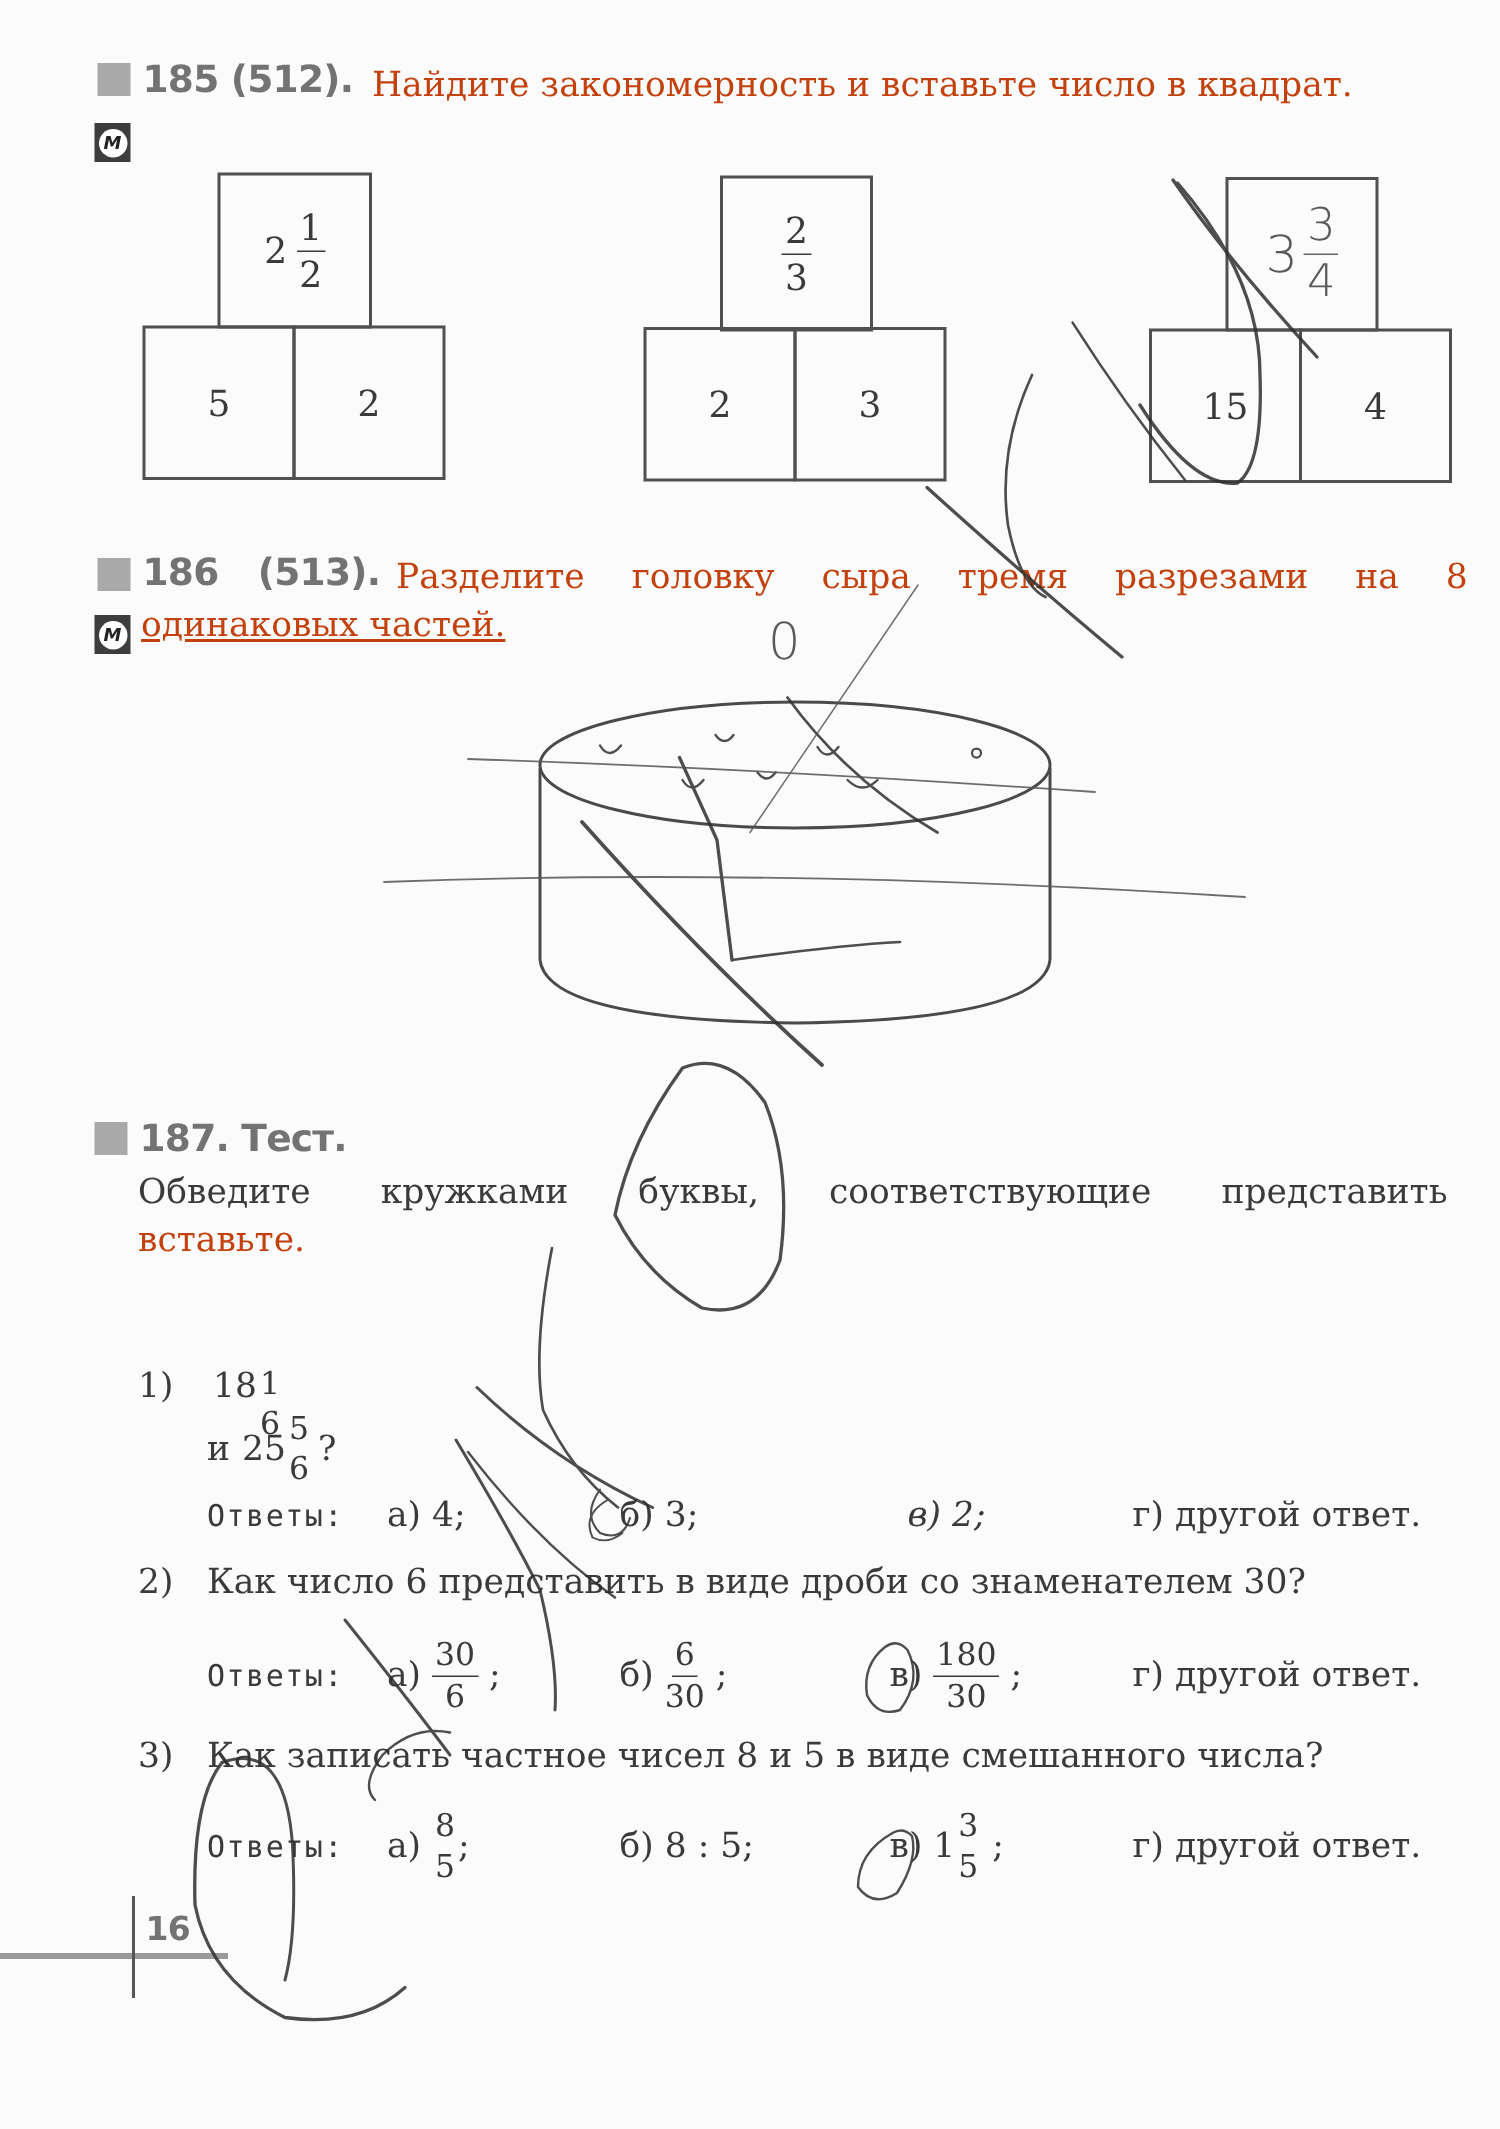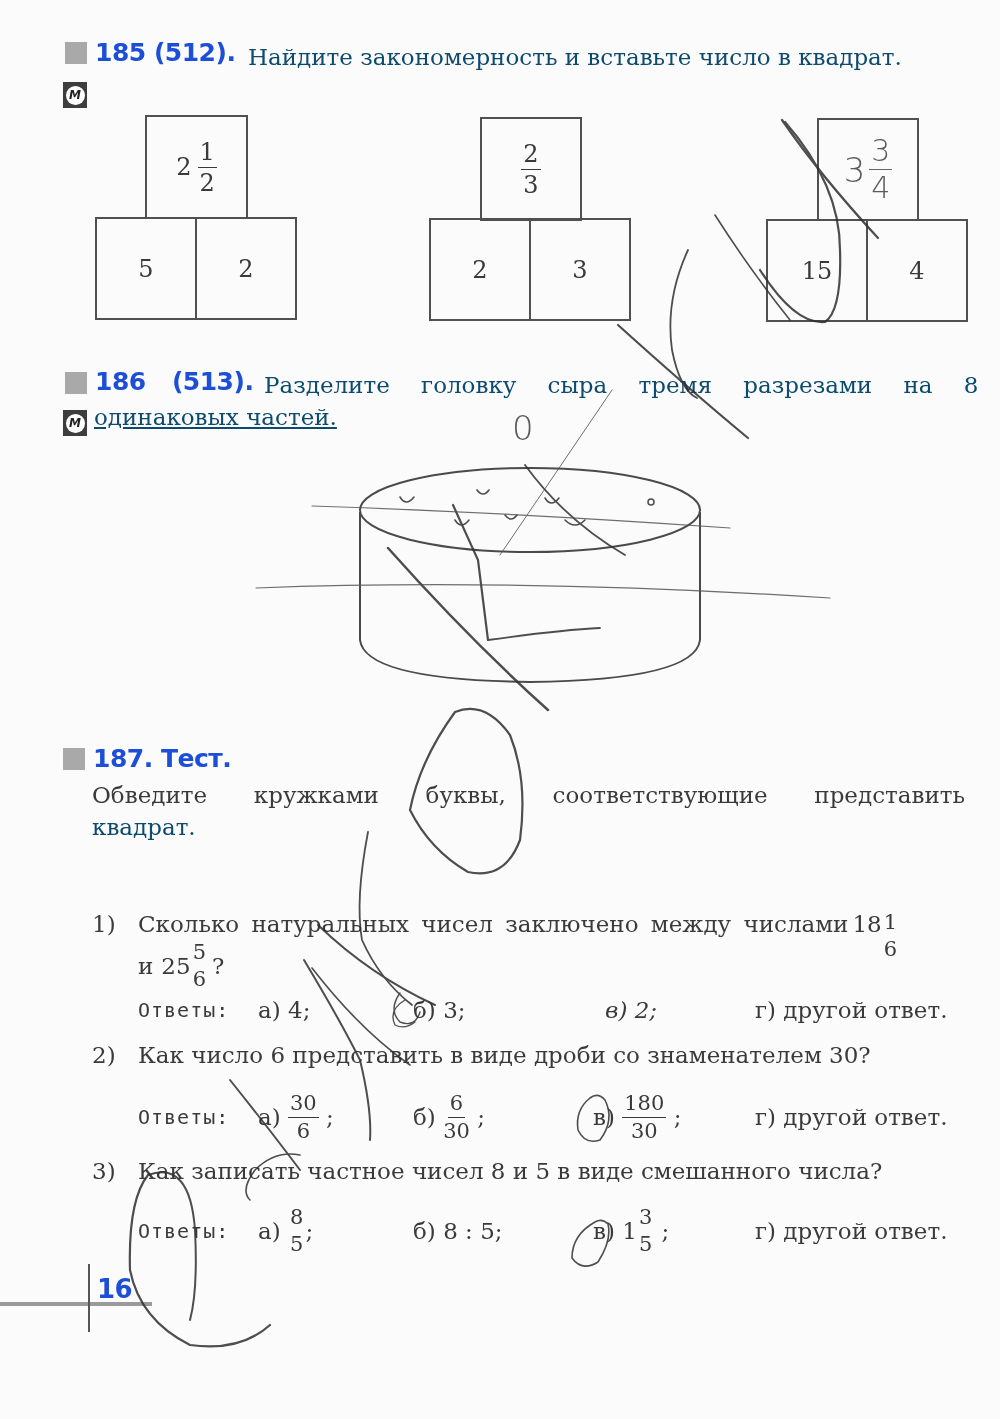--- a/index.html
+++ b/index.html
@@ -3,22 +3,22 @@
 <meta charset="utf-8">
 <style>
   html, body { margin: 0; padding: 0; }
   body {
     width: 1000px; height: 1419px; position: relative; overflow: hidden;
     background: #fbfbfb; color: #3a3a3a;
     font-family: "DejaVu Serif", "Liberation Serif", serif;
   }
   .abs { position: absolute; }
   .sq { position: absolute; width: 22px; height: 22px; background: #a9a9a9; }
-  .num { font-family: "DejaVu Sans", "Liberation Sans", sans-serif; font-weight: bold; font-size: 25px; color: #1d4ed8; letter-spacing: -0.5px; }
-  .txt { font-size: 23px; color: #0c4a6e; white-space: nowrap; }
+  .num { font-family: "DejaVu Sans", "Liberation Sans", sans-serif; font-weight: bold; font-size: 25px; color: #737373; letter-spacing: -0.5px; }
+  .txt { font-size: 23px; color: #c2410c; white-space: nowrap; }
   .mbadge {
     position: absolute; width: 24px; height: 26px; background: #3d3d3d;
     display: flex; align-items: center; justify-content: center;
   }
   .mbadge span {
     width: 19px; height: 19px; border-radius: 50%; background: #fff;
     font-family: "DejaVu Sans", sans-serif; font-weight: bold; font-style: italic;
     font-size: 12px; color: #222; display: flex; align-items: center; justify-content: center;
   }
   .box { position: absolute; border: 2px solid #505050; box-sizing: border-box; display: flex; align-items: center; justify-content: center; font-size: 24px; color: #3a3a3a; }
@@ -102,25 +102,24 @@
 <div class="sq" style="left:63px;top:748px;"></div>
 <div class="abs num" style="left:93px;top:744px;text-align:right;">187. Тест.</div>
 
 <div class="row" style="left:92px;top:782px;width:873px;justify-content:space-between;">
   <span>Обведите</span>
   <span>кружками</span>
   <span>буквы,</span>
   <span>соответствующие</span>
   <span>представить</span>
 </div>
-<div class="abs txt" style="left:92px;top:814px;">квадрат.</div>
+<div class="abs txt" style="left:92px;top:814px;">вставьте.</div>
 
 <div class="row" style="left:92px;top:888px;width:870px;">
   <span style="width:46px;">1)</span>
-  <span style="word-spacing:5px;">Сколько натуральных чисел заключено между числами</span>
   <span style="margin-left:4px;">18</span>
   <span class="frac small-frac" style="margin-top:24px;">
       <span class="n" style="border:none;">1</span>
       <span class="d">6</span>
     </span>
 </div>
 <div class="row" style="left:138px;top:942px;">
   <span>и</span>
   <span style="margin-left:8px;">25</span>
   <span class="frac small-frac">
@@ -171,21 +170,21 @@
   <span class="row" style="left:275px;top:0;height:58px;"><span>б)</span>&nbsp;<span>8 : 5;</span></span>
   <span class="row" style="left:455px;top:0;height:58px;"><span>в)</span>&nbsp;<span>1</span><span class="frac small-frac">
         <span class="n" style="border:none;">3</span>
         <span class="d">5</span>
       </span>&nbsp;<span>;</span></span>
   <span class="row" style="left:617px;top:0;height:58px;"><span>г)</span>&nbsp;<span>другой ответ.</span></span>
 </div>
 
 <div class="abs" style="left:0;top:1302px;width:152px;height:4px;background:#9a9a9a;"></div>
 <div class="abs" style="left:88px;top:1264px;width:1.5px;height:68px;background:#555;"></div>
-<div class="abs num" style="left:97px;top:1274px;font-size:26px;text-align:right;">16</div>
+<div class="abs num" style="left:97px;top:1274px;font-size:22px;text-align:right;">16</div>
 
 <svg class="overlay" width="1000" height="1419">
   <g fill="none" stroke="#2f2f2f" stroke-width="2.2" stroke-linecap="round" opacity="0.85">
 
     <path d="M782 120 Q 820 175 878 238"></path>
     <path d="M785 122 Q 840 185 840 250 Q 842 310 825 322 Q 795 325 760 270"></path>
     <path d="M715 215 Q 750 270 790 320" stroke-width="1.6"></path>
 
     <path d="M618 325 Q 690 390 748 438"></path>
     <path d="M688 250 Q 665 300 672 350 Q 680 390 697 398" stroke-width="1.8"></path>

